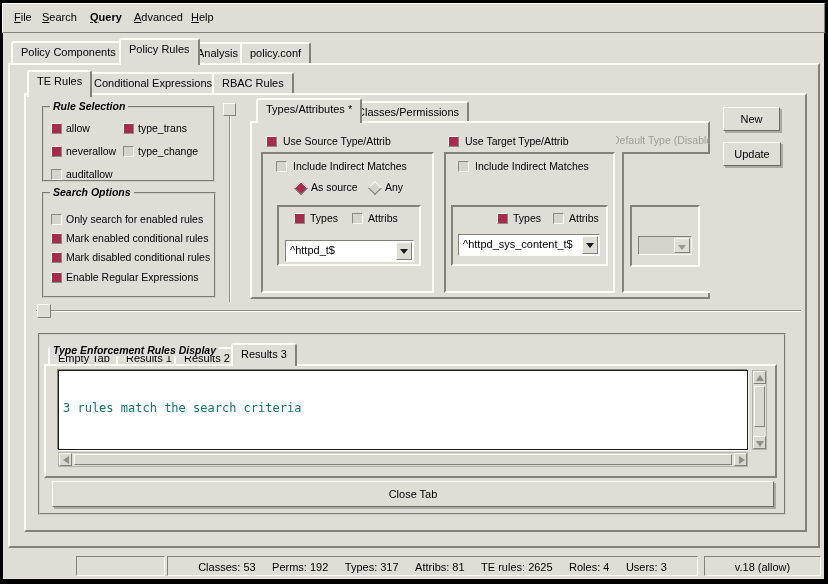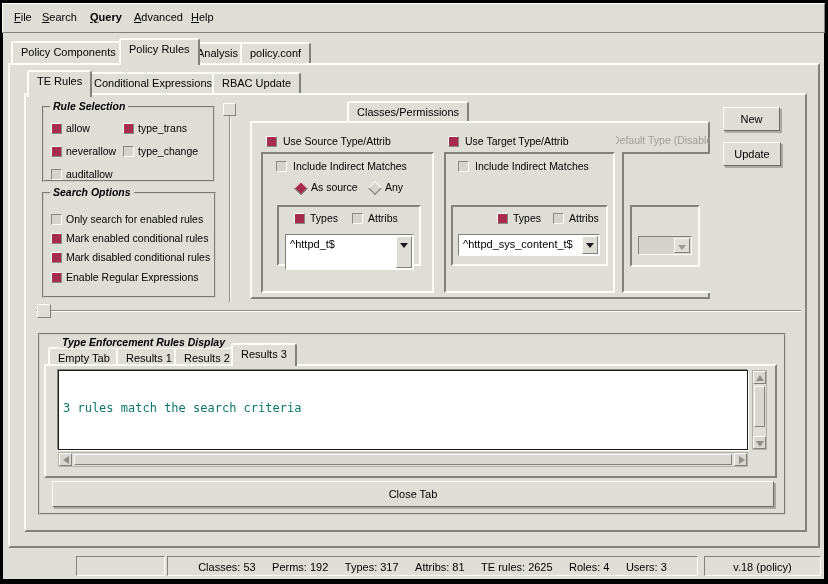--- a/index.html
+++ b/index.html
@@ -53,21 +53,21 @@
 
   <div class="abs raised" style="left:8px;top:63px;width:812px;height:485px;z-index:1;"></div>
   <div class="abs tab" style="left:11px;top:41px;height:22px;"><span>Policy Components</span></div>
   <div class="abs tab tabA" style="left:119px;top:38px;height:27px;"><span>Policy Rules</span></div>
   <div class="abs tab" style="left:187px;top:42px;height:21px;"><span>Analysis</span></div>
   <div class="abs tab" style="left:240px;top:42px;height:21px;"><span>policy.conf</span></div>
 
   <div class="abs raised" style="left:24px;top:93px;width:783px;height:439px;z-index:1;"></div>
   <div class="abs tab tabA" style="left:27px;top:70px;height:27px;"><span>TE Rules</span></div>
   <div class="abs tab" style="left:84px;top:72px;height:21px;"><span>Conditional Expressions</span></div>
-  <div class="abs tab" style="left:212px;top:72px;height:21px;"><span>RBAC Update</span></div>
+  <div class="abs tab" style="left:212px;top:72px;height:21px;"><span>RBAC Rules</span></div>
 
   <div class="abs lf" style="left:42px;top:106px;width:173px;height:76px;z-index:2;"></div>
   <div class="abs lf-t" style="left:50px;top:100px;">Rule Selection</div>
   <div class="abs cb on" style="left:51px;top:123px;z-index:3;"></div>
   <div class="abs t" style="left:66px;top:122px;z-index:3;">allow</div>
   <div class="abs cb on" style="left:123px;top:123px;z-index:3;"></div>
   <div class="abs t" style="left:138px;top:122px;z-index:3;">type_trans</div>
   <div class="abs cb on" style="left:51px;top:146px;z-index:3;"></div>
   <div class="abs t" style="left:66px;top:145px;z-index:3;">neverallow</div>
   <div class="abs cb" style="left:123px;top:146px;z-index:3;"></div>
@@ -83,41 +83,42 @@
   <div class="abs t" style="left:66px;top:232px;z-index:3;">Mark enabled conditional rules</div>
   <div class="abs cb on" style="left:51px;top:252px;z-index:3;"></div>
   <div class="abs t" style="left:66px;top:251px;z-index:3;">Mark disabled conditional rules</div>
   <div class="abs cb on" style="left:51px;top:272px;z-index:3;"></div>
   <div class="abs t" style="left:66px;top:271px;z-index:3;">Enable Regular Expressions</div>
 
   <div class="abs sashv" style="left:229px;top:106px;height:196px;z-index:2;"></div>
   <div class="abs raised1" style="left:223px;top:103px;width:13px;height:13px;z-index:3;"></div>
 
   <div class="abs raised" style="left:250px;top:121px;width:460px;height:178px;z-index:1;"></div>
+  <div class="abs tab tabA" style="left:256px;top:98px;height:25px;"><span>Types/Attributes *</span></div>
   <div class="abs tab" style="left:347px;top:101px;height:20px;"><span>Classes/Permissions</span></div>
 
   <div class="abs cb on" style="left:266px;top:136px;z-index:3;"></div>
   <div class="abs t" style="left:283px;top:135px;z-index:3;">Use Source Type/Attrib</div>
   <div class="abs sunken" style="left:261px;top:152px;width:173px;height:141px;z-index:2;"></div>
   <div class="abs cb" style="left:276px;top:161px;z-index:3;"></div>
   <div class="abs t" style="left:293px;top:160px;z-index:3;">Include Indirect Matches</div>
   <div class="abs radio on" style="left:294px;top:181px;z-index:3;">
       <span class="dia"></span>
     </div>
   <div class="abs t" style="left:311px;top:181px;z-index:3;">As source</div>
   <div class="abs radio" style="left:368px;top:181px;z-index:3;">
       <span class="dia"></span>
     </div>
   <div class="abs t" style="left:385px;top:181px;z-index:3;">Any</div>
   <div class="abs sunken" style="left:277px;top:205px;width:144px;height:61px;z-index:2;"></div>
   <div class="abs cb on" style="left:294px;top:213px;z-index:3;"></div>
   <div class="abs t" style="left:310px;top:212px;z-index:3;">Types</div>
   <div class="abs cb" style="left:352px;top:213px;z-index:3;"></div>
   <div class="abs t" style="left:368px;top:212px;z-index:3;">Attribs</div>
-  <div class="abs combo" style="left:285px;top:234px;width:129px;height:36px;z-index:3;">
+  <div class="abs combo" style="left:285px;top:240px;width:129px;height:22px;z-index:3;">
     <span class="val">^httpd_t$</span>
     <span class="dd">
         <i></i>
       </span>
   </div>
 
   <div class="abs cb on" style="left:448px;top:136px;z-index:3;"></div>
   <div class="abs t" style="left:465px;top:135px;z-index:3;">Use Target Type/Attrib</div>
   <div class="abs sunken" style="left:444px;top:152px;width:171px;height:141px;z-index:2;"></div>
   <div class="abs cb" style="left:458px;top:161px;z-index:3;"></div>
@@ -146,21 +147,21 @@
     </div>
   </div>
 
   <div class="abs btn" style="left:723px;top:107px;width:57px;height:24px;line-height:22px;z-index:3;">New</div>
   <div class="abs btn" style="left:723px;top:142px;width:58px;height:24px;line-height:22px;z-index:3;">Update</div>
 
   <div class="abs sashh" style="left:36px;top:310px;width:765px;z-index:2;"></div>
   <div class="abs raised1" style="left:37px;top:304px;width:14px;height:14px;z-index:3;"></div>
 
   <div class="abs lf" style="left:38px;top:333px;width:748px;height:182px;z-index:1;"></div>
-  <div class="abs lf-t" style="left:50px;top:336px;margin-left:9px;">Type Enforcement Rules Display</div>
+  <div class="abs lf-t" style="left:50px;top:344px;">Type Enforcement Rules Display</div>
 
   <div class="abs raised" style="left:44px;top:364px;width:733px;height:114px;z-index:1;"></div>
   <div class="abs tab" style="left:48px;top:347px;height:17px;"><span>Empty Tab</span></div>
   <div class="abs tab" style="left:116px;top:347px;height:17px;"><span>Results 1</span></div>
   <div class="abs tab" style="left:174px;top:347px;height:17px;"><span>Results 2</span></div>
   <div class="abs tab tabA" style="left:231px;top:343px;height:23px;"><span>Results 3</span></div>
 
   <div class="abs" style="left:58px;top:370px;width:690px;height:80px;background:#fff;border:1px solid #1c1c1c;box-shadow:-1px -1px 0 #85857d,1px 1px 0 #fcfcf7;box-sizing:border-box;z-index:3;overflow:hidden;">
     <div class="mono" style="padding:4px 0 0 4px;">
       <div>3 rules match the search criteria</div>
@@ -197,15 +198,15 @@
   <div class="abs seg" style="left:167px;top:556px;width:531px;height:20px;text-align:center;line-height:18px;">
     <span class="t11" style="margin:0 6px;">Classes: 53</span>
     <span class="t11" style="margin:0 6px;">Perms: 192</span>
     <span class="t11" style="margin:0 6px;">Types: 317</span>
     <span class="t11" style="margin:0 6px;">Attribs: 81</span>
     <span class="t11" style="margin:0 6px;">TE rules: 2625</span>
     <span class="t11" style="margin:0 6px;">Roles: 4</span>
     <span class="t11" style="margin:0 6px;">Users: 3</span>
   </div>
   <div class="abs seg" style="left:704px;top:556px;width:117px;height:20px;text-align:center;line-height:18px;">
-    <span class="t11">v.18 (policy)</span>
+    <span class="t11">v.18 (allow)</span>
   </div>
 </div>
 
 </body></html>

